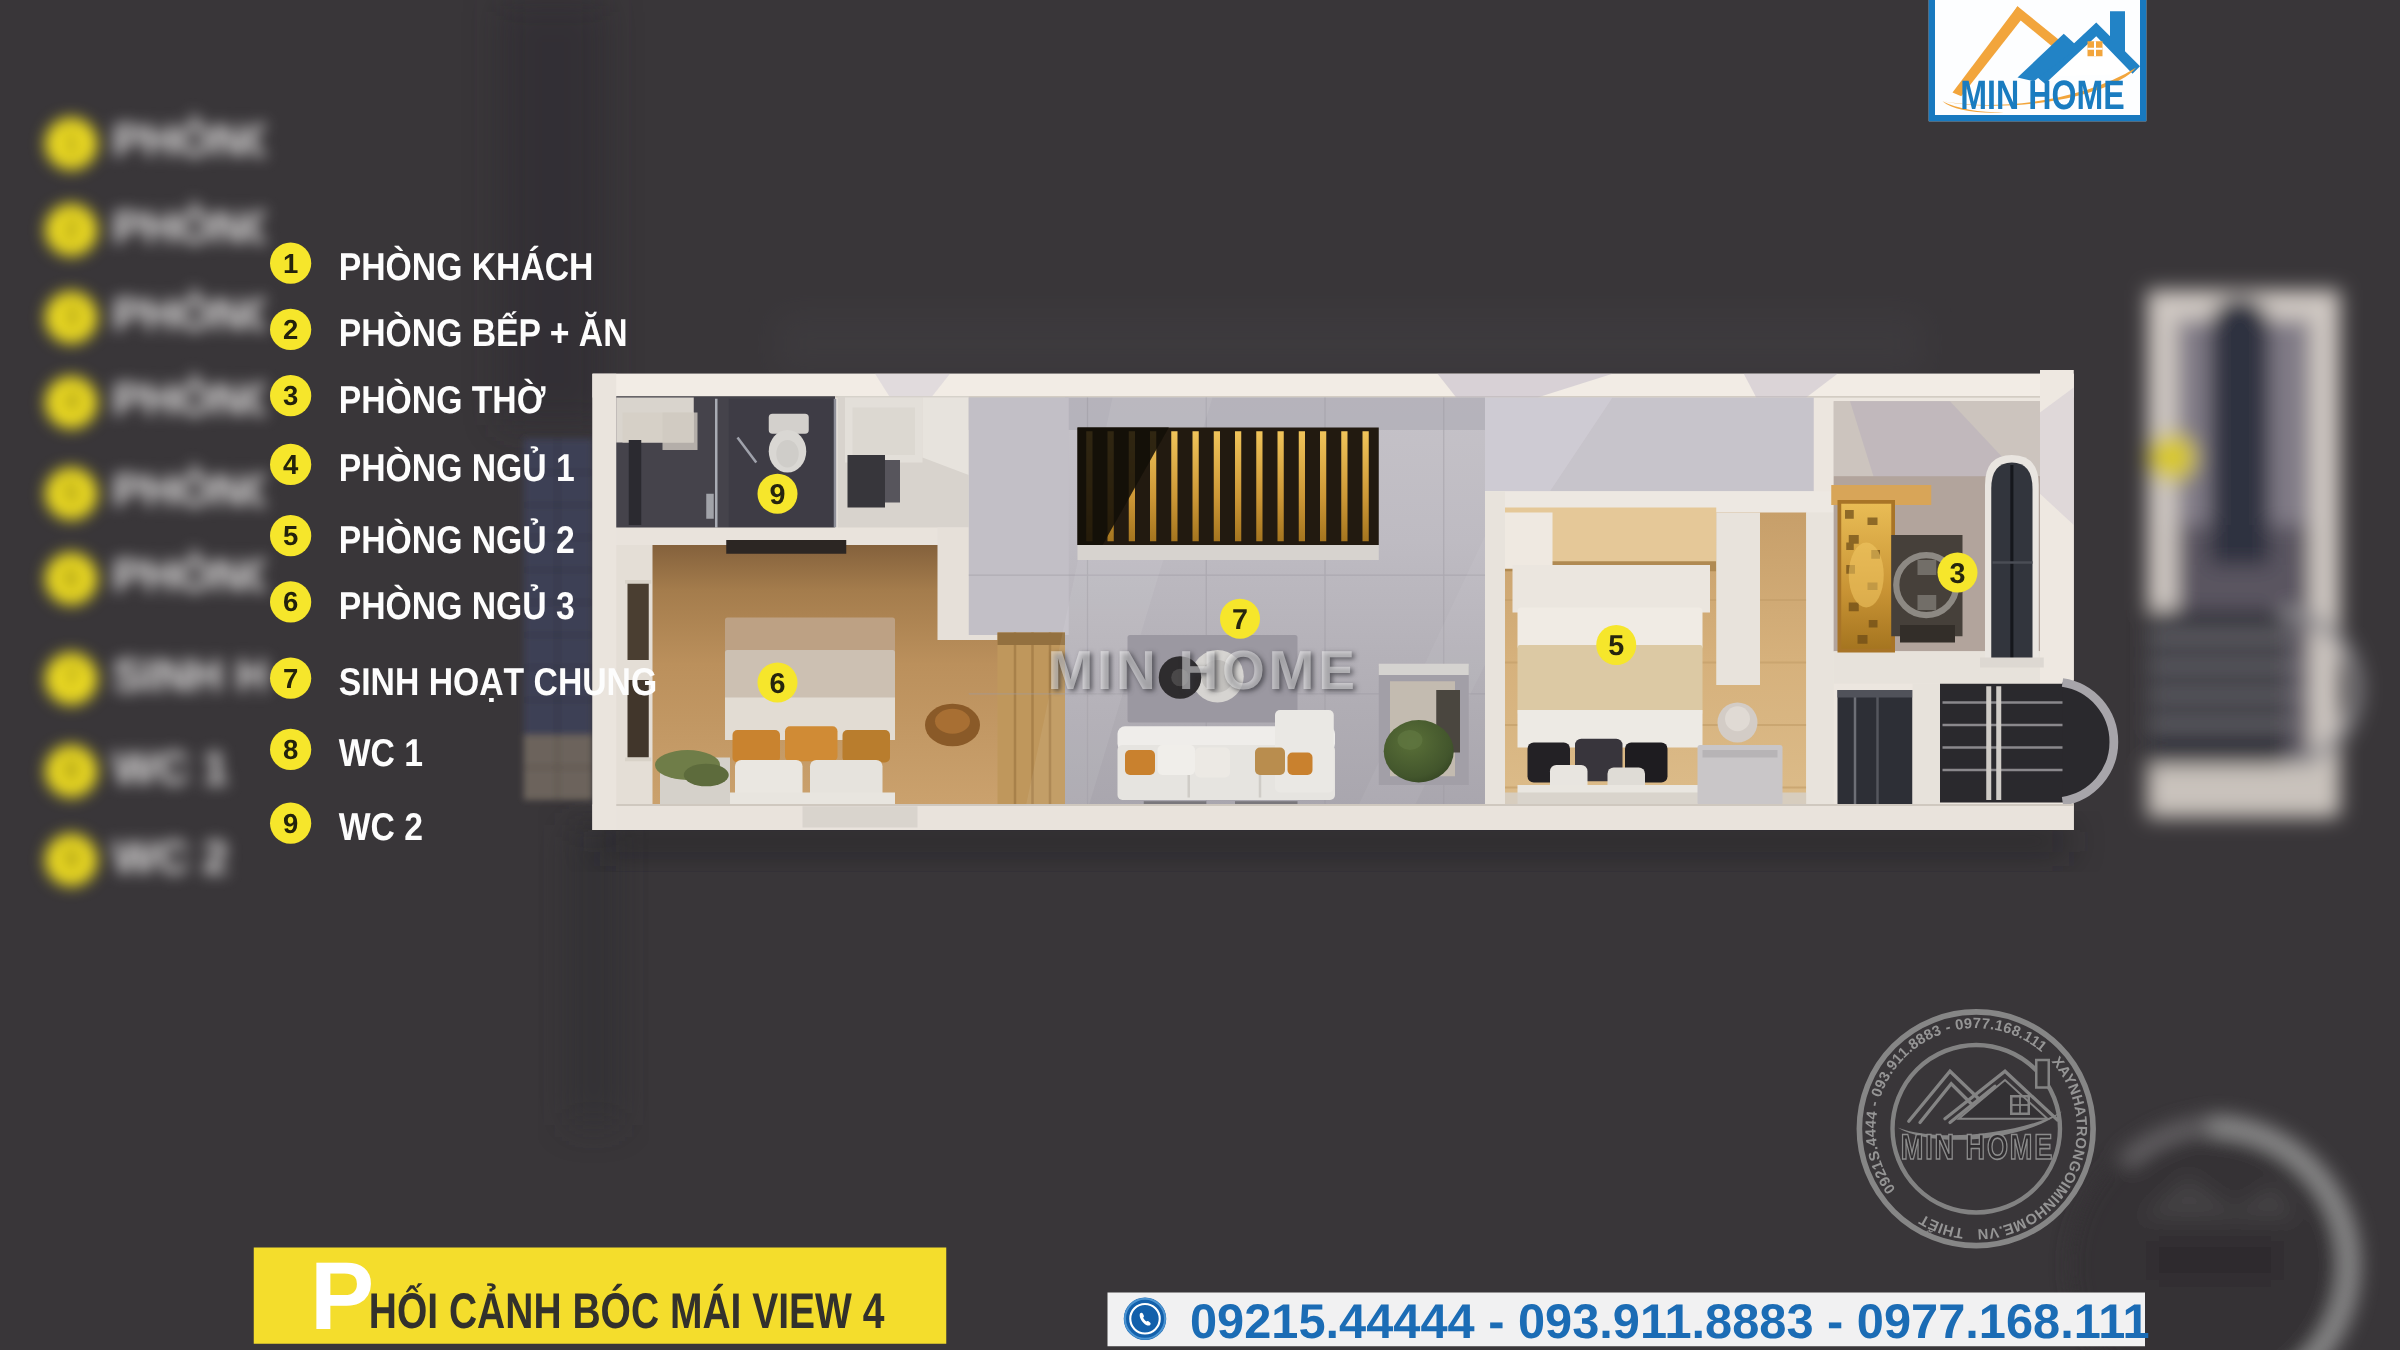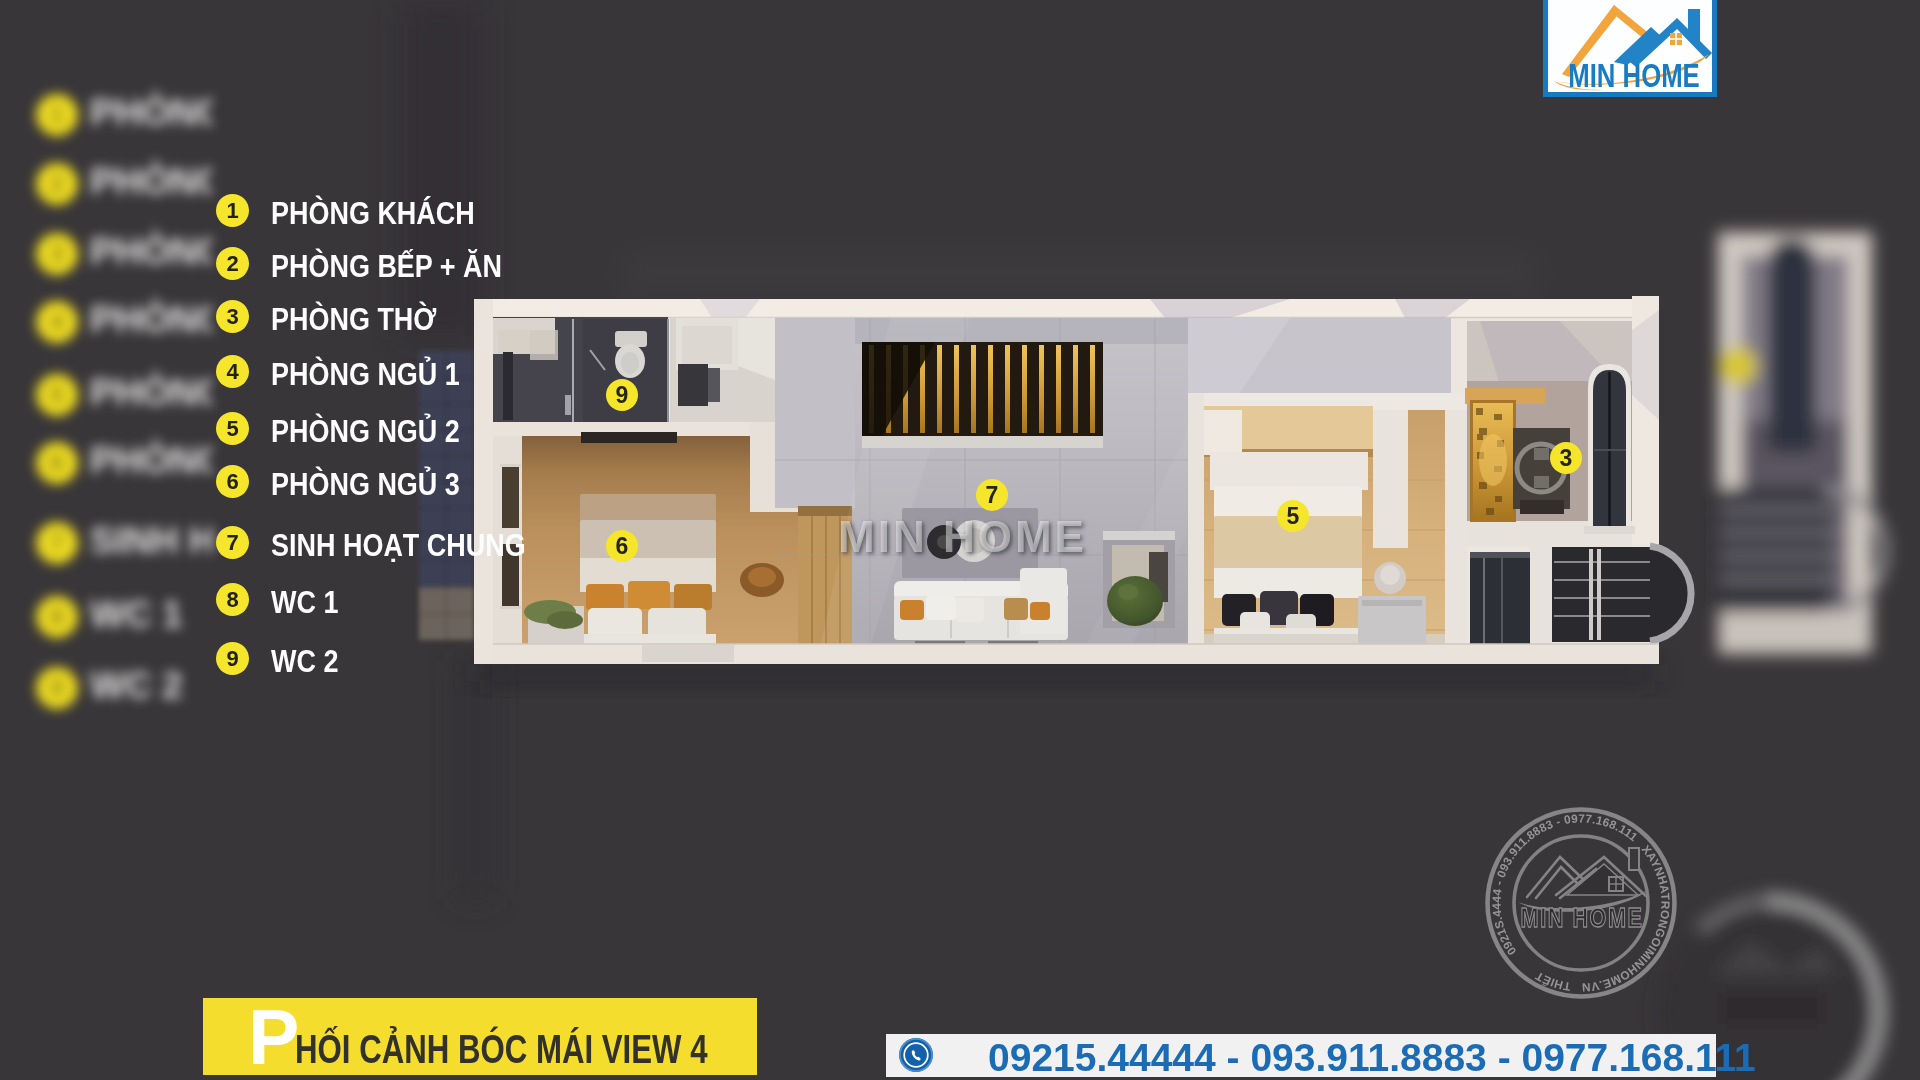--- a/index.html
+++ b/index.html
@@ -21,21 +21,21 @@
   
   #wm{position:absolute;left:838px;top:512px;font-size:44px;font-weight:bold;color:rgba(255,255,255,0.46);
       letter-spacing:3px;text-shadow:2px 2px 4px rgba(50,50,55,0.7);}
   
   #title{position:absolute;left:203px;top:998px;width:554px;height:77px;background:#f4dd2c;}
   #title .p{position:absolute;left:45px;top:-5px;color:#fff;font-weight:bold;font-size:77px;}
   #title .t{position:absolute;left:92px;top:29px;color:#32312c;font-weight:bold;font-size:40px;white-space:nowrap;transform:scaleX(0.78);transform-origin:left top;}
   
   #pbar{position:absolute;left:886px;top:1034px;width:830px;height:43px;background:#f1f1f2;}
   #pnum{position:absolute;left:66px;top:2px;color:#1b6cb5;font-weight:bold;font-size:39px;white-space:nowrap;
-        letter-spacing:0px;margin-left:36px;}
+        letter-spacing:0px;}
   
   #logo{position:absolute;left:1543px;top:-6px;width:174px;height:103px;background:#fdfeff;
         border:5px solid #1879bf;box-sizing:border-box;}
 </style>
 </head>
 <body>
 
 <div id="blurleg">
   <div class="brow" style="top:34px;">
       <div class="bcirc">1</div>

